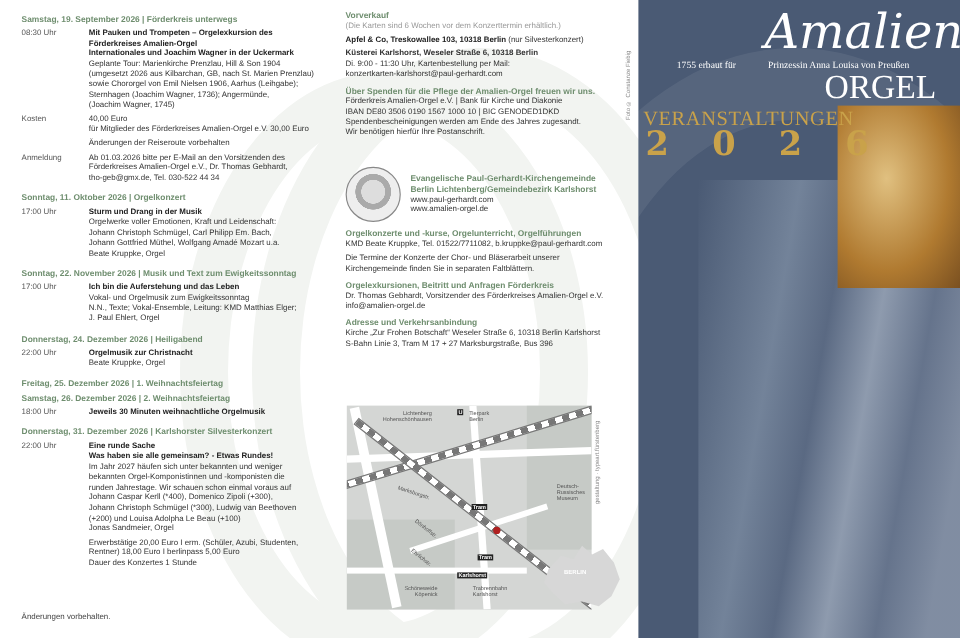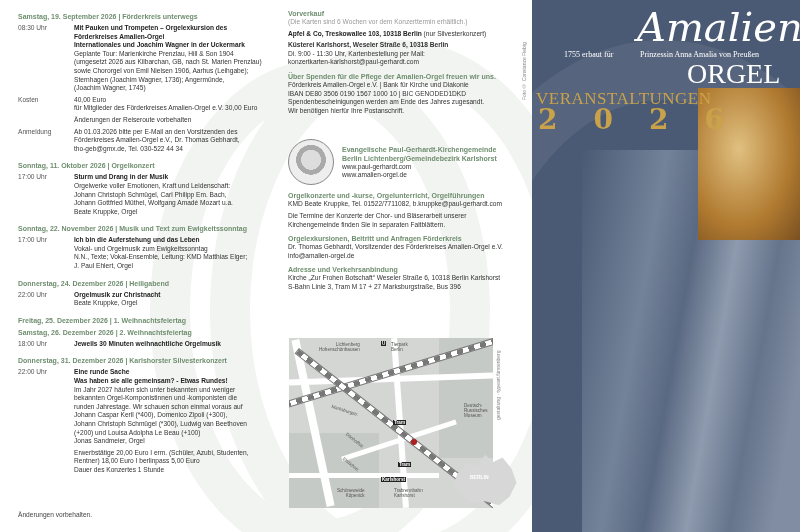--- a/index.html
+++ b/index.html
@@ -205,21 +205,21 @@
 </div>
 <div class="berlin"></div>
 <div style="position:absolute;left:470px;top:474px;font-size:5px;color:#fff;font-weight:bold;">BERLIN</div>
 
 <div id="p-right" class="panel">
   <div style="position:absolute;left:-120px;top:40px;width:380px;height:600px;border-radius:50%;border:60px solid rgba(255,255,255,0.07);"></div>
   <div style="position:absolute;left:50px;top:150px;width:218px;height:382px;background:linear-gradient(100deg,#4a5a74 0%,#7a8aa0 30%,#5d6c85 45%,#9aa6b8 60%,#6a7890 75%,#8a96aa 90%);opacity:.85;"></div>
   <div style="position:absolute;left:166px;top:88px;width:102px;height:152px;background:radial-gradient(ellipse at 40% 40%,#e0c080,#b07a30 60%,#7a5020);"></div>
   <div style="position:absolute;left:105px;top:4px;font-family:'DejaVu Serif',serif;font-style:italic;font-size:40px;color:#fff;">Amalien</div>
   <div style="position:absolute;left:32px;top:50px;font-family:'Liberation Serif',serif;font-size:8px;color:#fff;">1755 erbaut für</div>
-  <div style="position:absolute;left:108px;top:50px;font-family:'Liberation Serif',serif;font-size:8px;color:#fff;">Prinzessin Anna Amalia von Preußen</div>
+  <div style="position:absolute;left:108px;top:50px;font-family:'Liberation Serif',serif;font-size:8px;color:#fff;">Prinzessin Anna Louisa von Preußen</div>
   <div style="position:absolute;left:4px;top:89px;font-family:'Liberation Serif',serif;font-size:17px;color:#c9a24a;letter-spacing:.5px;">VERANSTALTUNGEN</div>
   <div style="position:absolute;left:155px;top:58px;font-family:'Liberation Serif',serif;font-size:28px;color:#fff;">ORGEL</div>
   <div style="position:absolute;left:6px;top:103px;display:flex;gap:36px;font-family:'DejaVu Serif',serif;font-weight:bold;font-size:28px;color:#c9a24a;">
     <span>2</span>
     <span>0</span>
     <span>2</span>
     <span>6</span>
   </div>
 </div>
 

